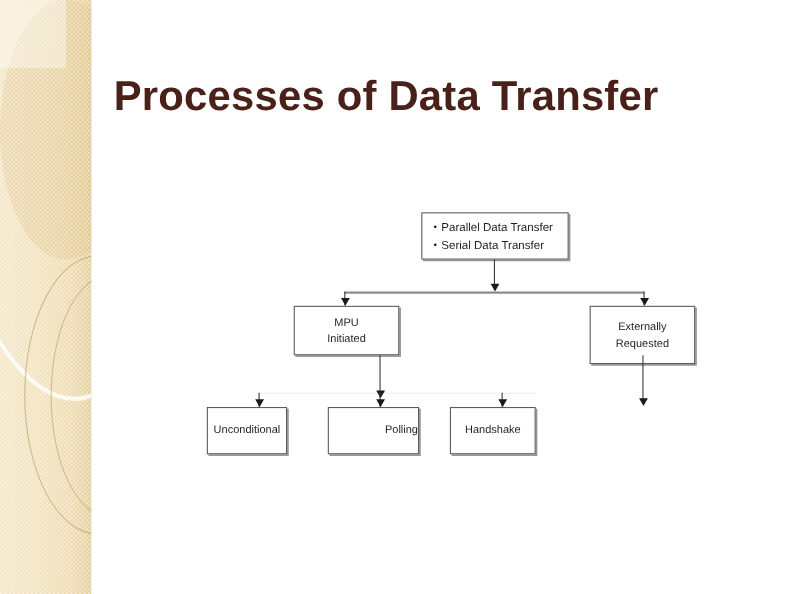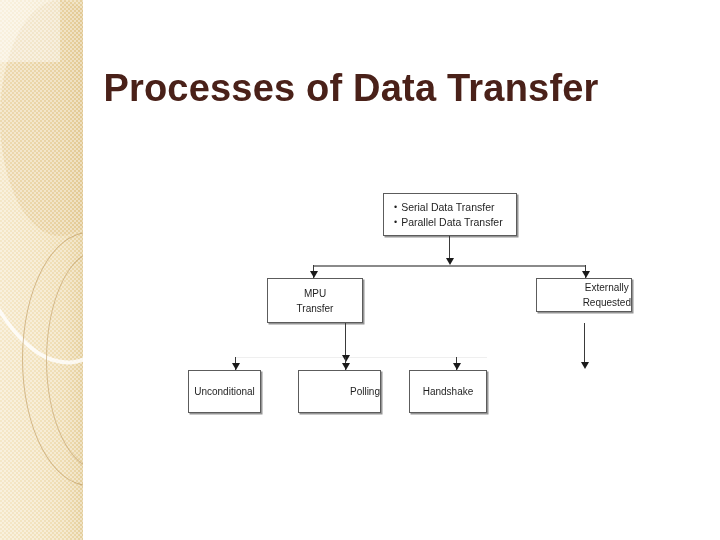--- a/index.html
+++ b/index.html
@@ -150,21 +150,21 @@
     color: #1f1f1f;
   }
   #node-root .bullets div::before {
     content: "\2022";
     margin-right: 4px;
     font-size: 9px;
     vertical-align: 1px;
   }
 
   #node-mpu          { left: 267px; top: 278px; width: 96px; height: 45px; }
-  #node-external     { left: 536px; top: 278px; width: 96px; height: 34px; justify-content: flex-end; }
+  #node-external     { left: 536px; top: 278px; width: 96px; height: 53px; }
   #node-unconditional{ left: 188px; top: 370px; width: 73px; height: 43px; }
   #node-polling      { left: 298px; top: 370px; width: 83px; height: 43px; justify-content: flex-end; }
   #node-handshake    { left: 409px; top: 370px; width: 78px; height: 43px; }
   #node-interrupt    { left: 536px; top: 370px; width: 95px; height: 43px; }
 
   
   .vline {
     position: absolute;
     width: 1px;
     background: #3a3a3a;
@@ -199,37 +199,37 @@
   <div id="deco-ring-inner" class="deco-ring"></div>
   <div id="sidebar-light-block"></div>
 </div>
 
 <h1 id="page-title">Processes of Data Transfer</h1>
 
 <div id="diagram">
 
   <div class="node" id="node-root">
     <div class="bullets">
+      <div>Parallel Data Transfer</div>
       <div>Serial Data Transfer</div>
-      <div>Parallel Data Transfer</div>
     </div>
   </div>
 
   <div class="vline" style="left:449px; top:236px; height:27px;"></div>
   <div class="arrowhead" style="left:446px; top:258px;"></div>
   <div class="hline" style="left:313px; top:265px; width:273px;"></div>
   <div class="vline" style="left:313px; top:265px; height:13px;"></div>
   <div class="arrowhead" style="left:310px; top:271px;"></div>
   <div class="vline" style="left:585px; top:265px; height:13px;"></div>
   <div class="arrowhead" style="left:582px; top:271px;"></div>
 
   <div class="node" id="node-mpu">
     <div class="node-text two-line">
       <div>MPU</div>
-      <div>Transfer</div>
+      <div>Initiated</div>
     </div>
   </div>
 
   <div class="node" id="node-external">
     <div class="node-text two-line">
       <div>Externally</div>
       <div>Requested</div>
     </div>
   </div>
 

